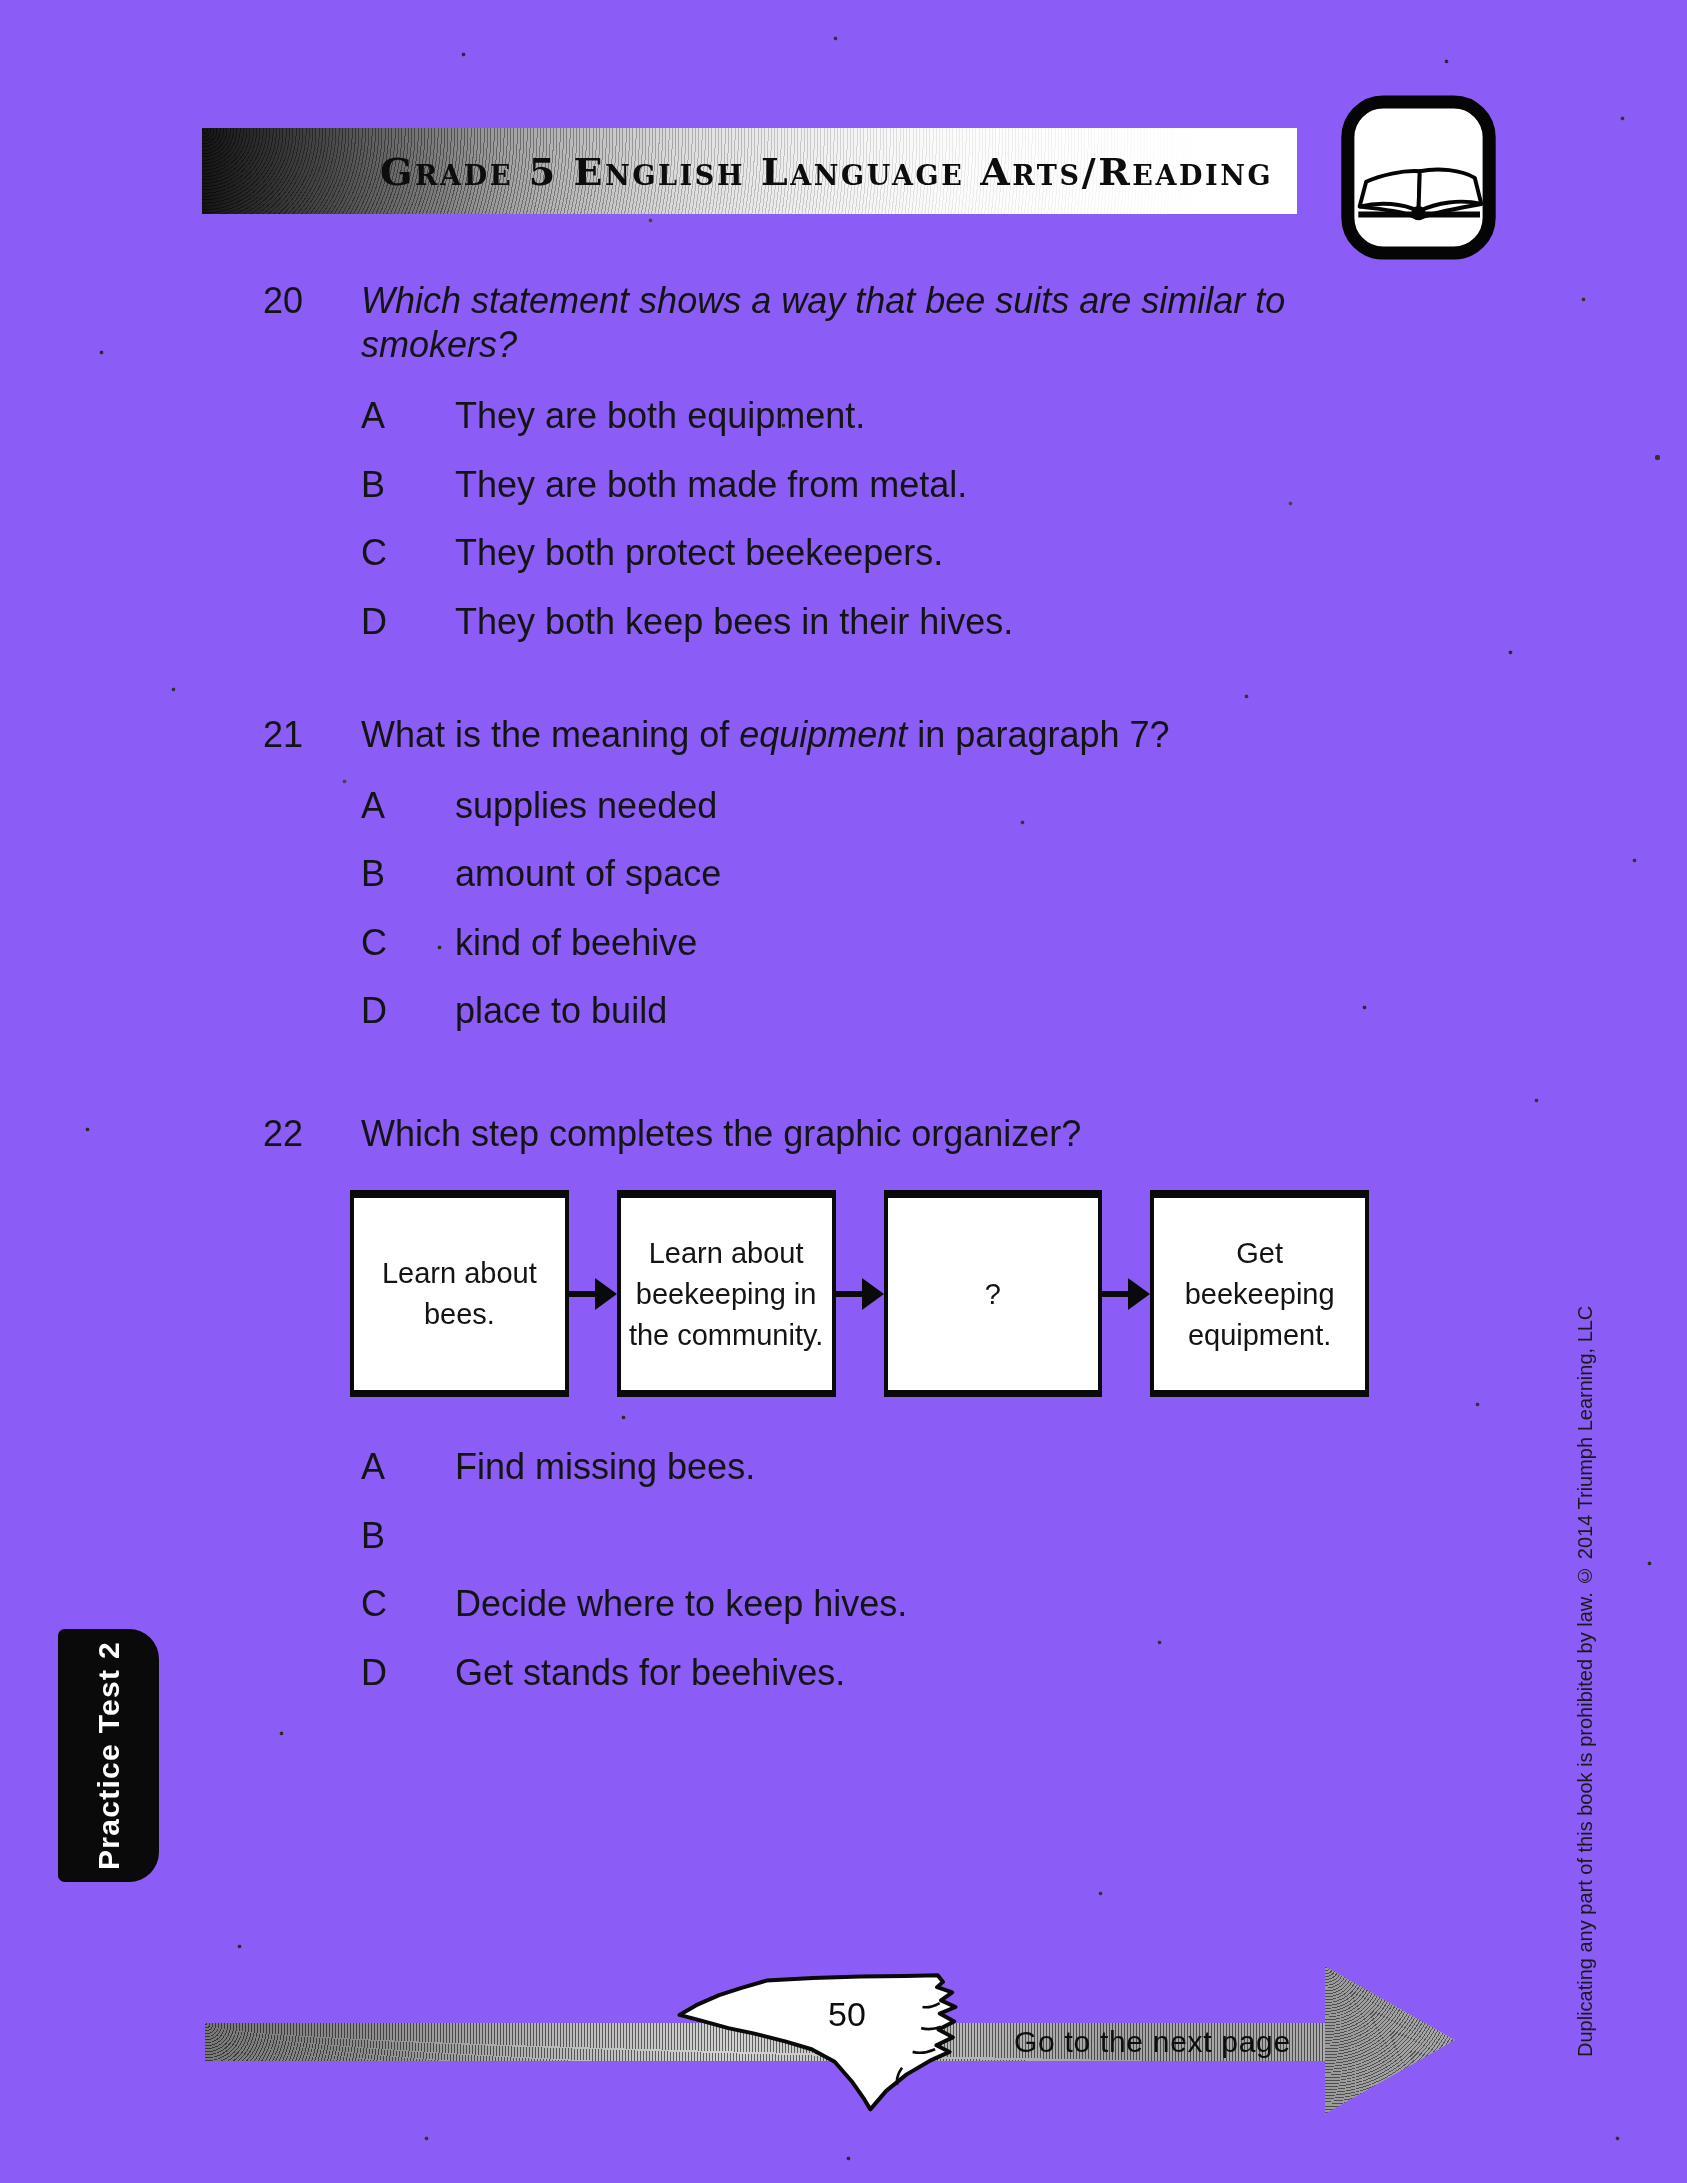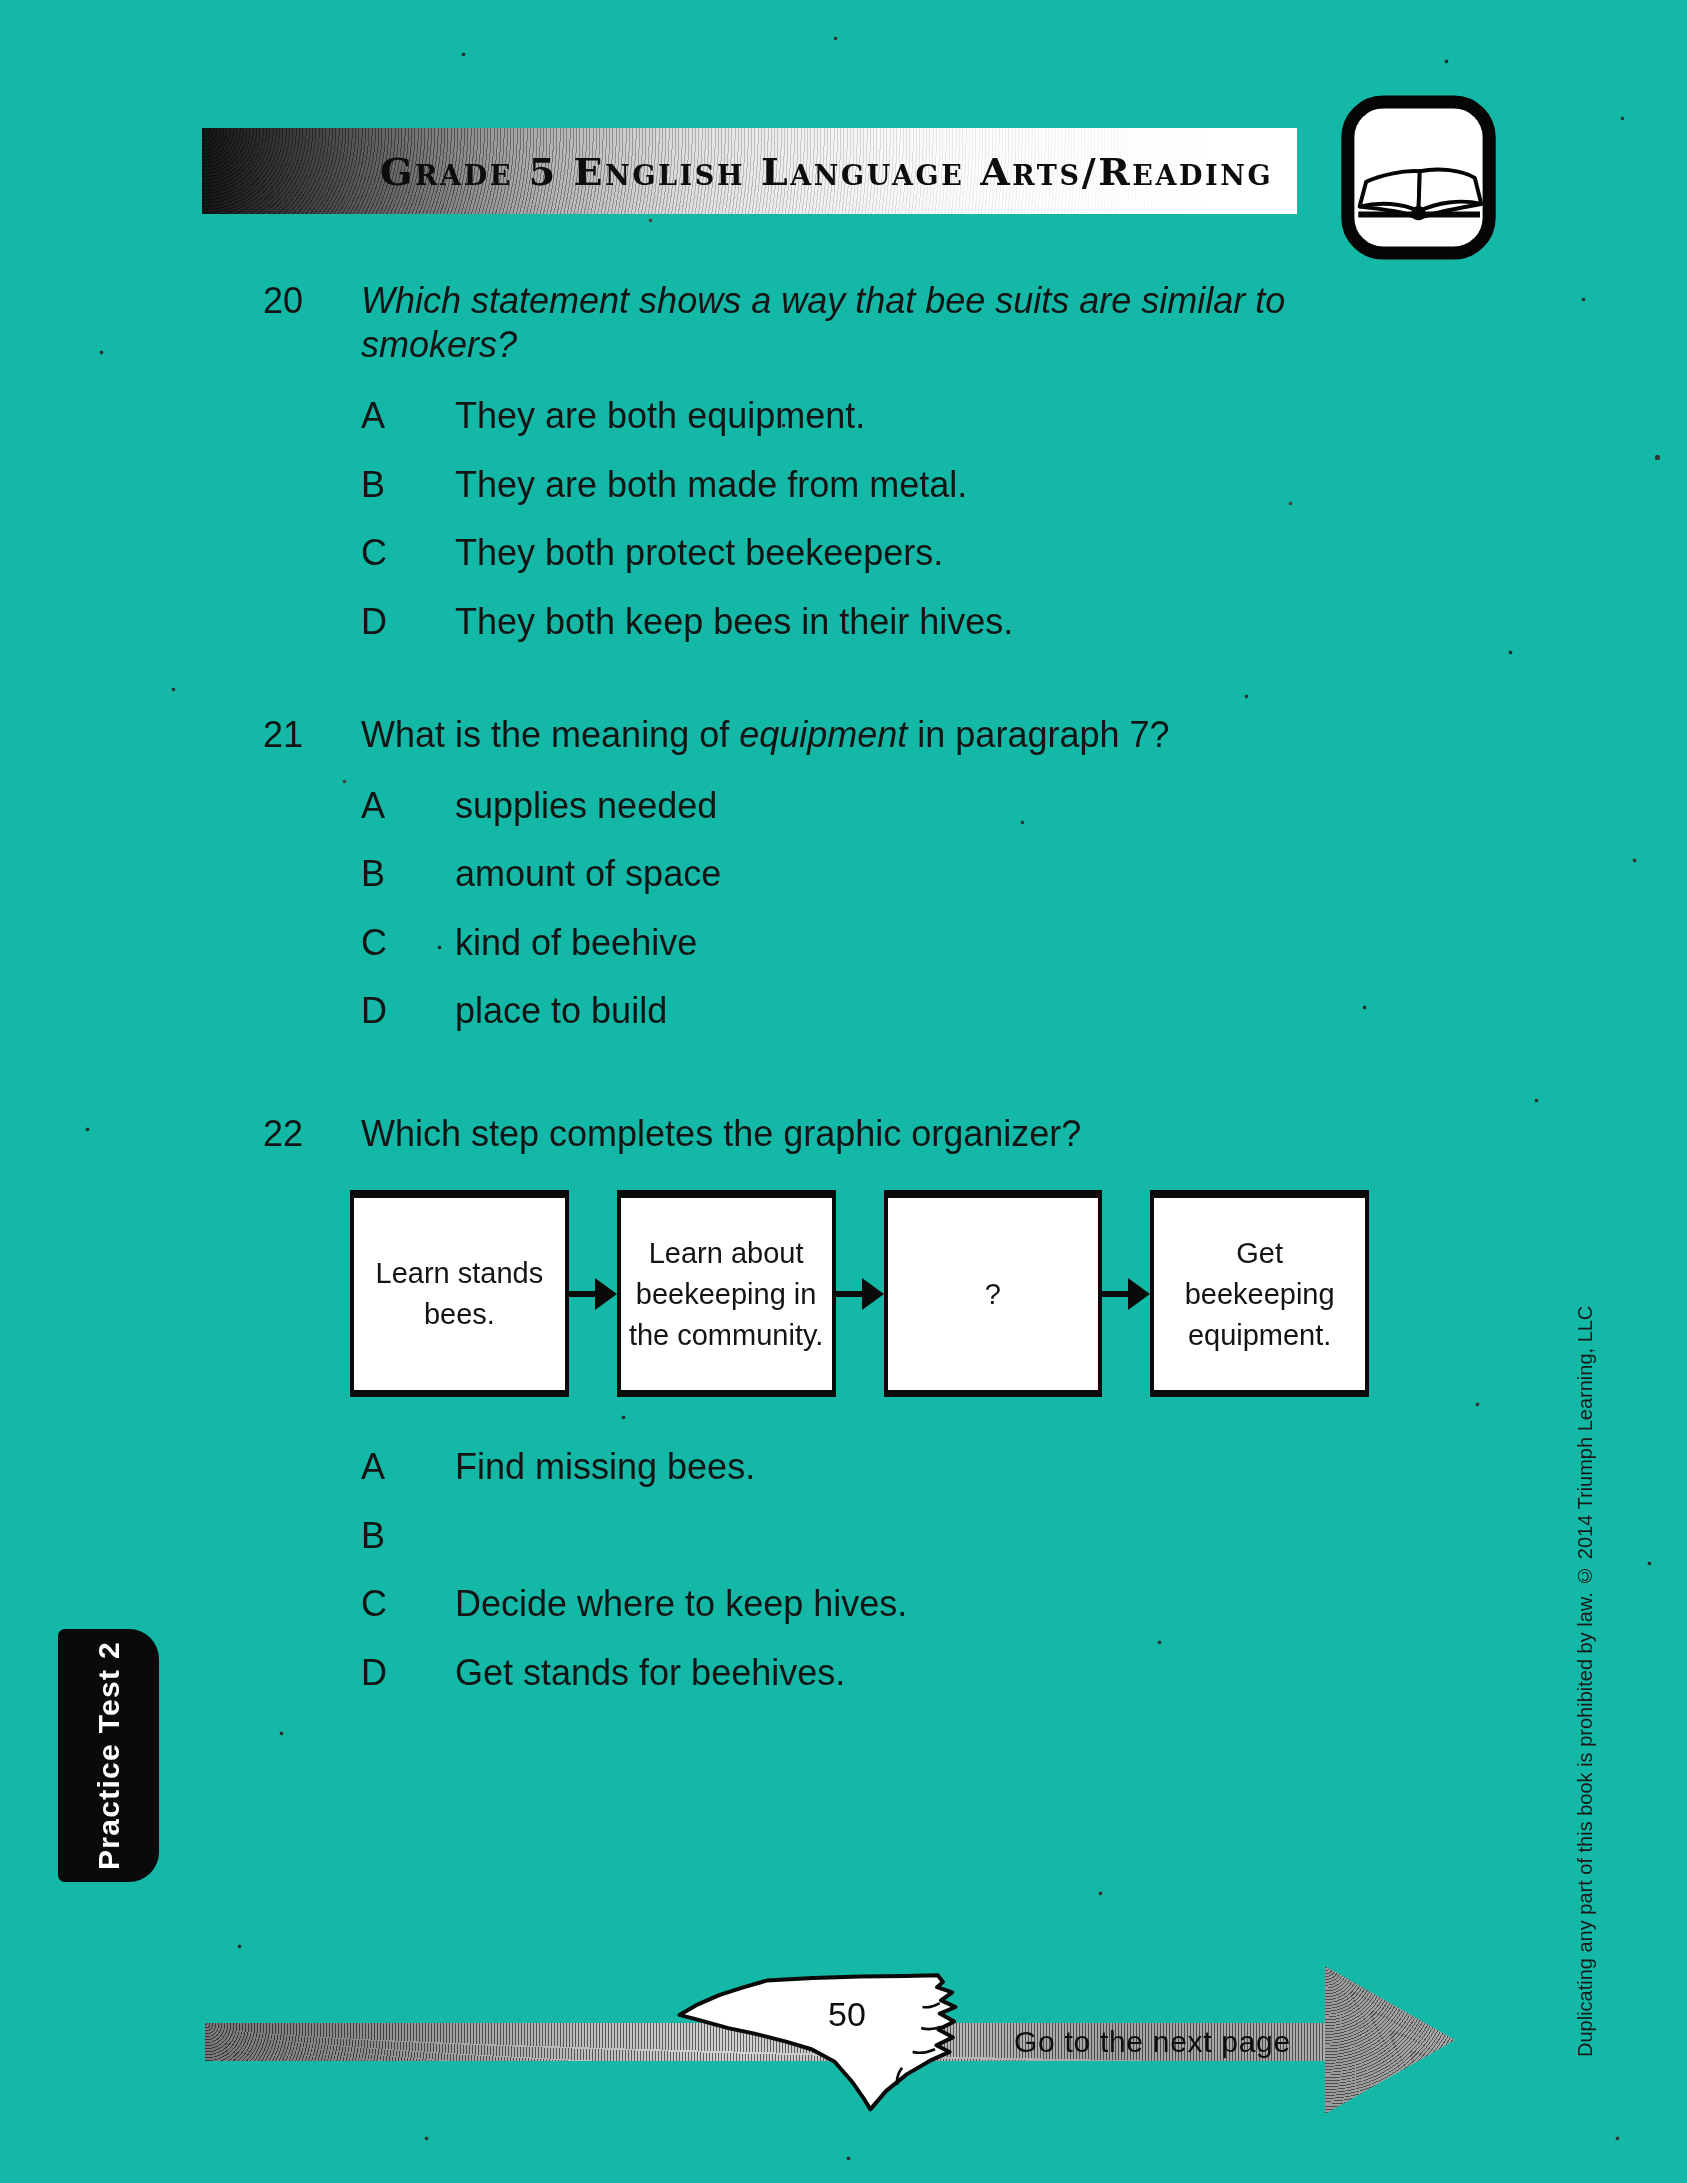--- a/index.html
+++ b/index.html
@@ -1,16 +1,16 @@
 <!DOCTYPE html>
 <html style="font-size:10.6px"><head>
 <meta charset="utf-8">
 <style>
   html,body{margin:0;padding:0;background:#e8e8e8;}
-  .page{position:relative;width:1687px;height:2183px;background:#14b8a6;overflow:hidden;
+  .page{position:relative;width:1687px;height:2183px;background:#8b5cf6;overflow:hidden;
         font-family:"Liberation Sans", sans-serif;color:#141414;}
 
   
   .header-band{position:absolute;left:202px;top:128px;width:1095px;height:86px;
     background-image:
       linear-gradient(to right, rgba(255,255,255,0) 0%, rgba(255,255,255,0.25) 22%,
         rgba(255,255,255,0.65) 45%, rgba(255,255,255,0.9) 68%, #fff 92%),
       repeating-radial-gradient(circle at 1.3px 2px, rgba(10,10,10,0.9) 0 1px, transparent 1px 3.3px),
       linear-gradient(to right, #141414 0%, #2e2e2e 12%, #6e6e6e 28%, #a8a8a8 46%, #d6d6d6 66%, #f4f4f4 86%, #fff 100%);}
   .header-title{position:absolute;left:380px;top:128px;height:86px;display:flex;align-items:center;
@@ -153,21 +153,21 @@
     </div>
   </section>
 
   <section class="question q22">
     <div class="qhead">
       <div class="qnum">22</div>
       <div class="qtext">Which step completes the graphic organizer?</div>
     </div>
 
     <div class="organizer">
-      <div class="obox">Learn stands bees.</div>
+      <div class="obox">Learn about bees.</div>
       <div class="oarrow"></div>
       <div class="obox">Learn about beekeeping in the community.</div>
       <div class="oarrow"></div>
       <div class="obox">?</div>
       <div class="oarrow"></div>
       <div class="obox">Get beekeeping equipment.</div>
     </div>
 
     <div class="options">
       <div class="option">

